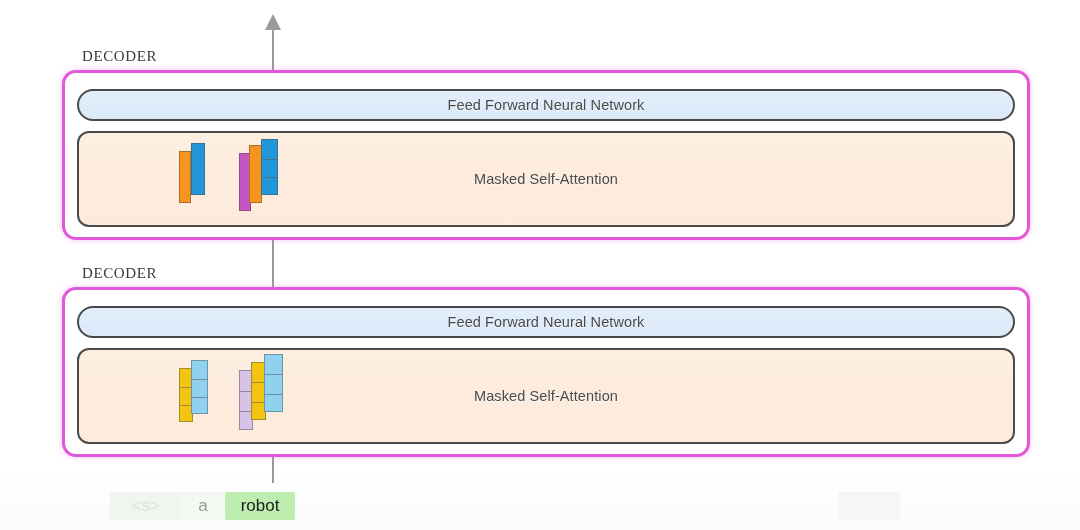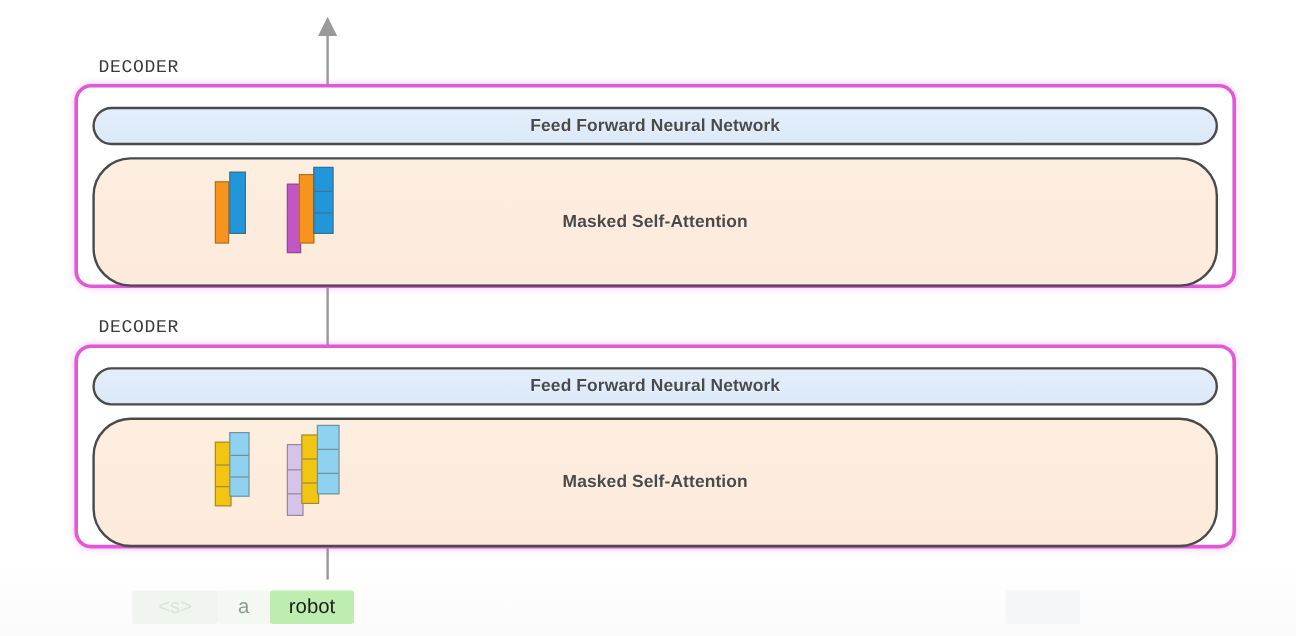--- a/index.html
+++ b/index.html
@@ -40,21 +40,21 @@
     border-right: 8px solid transparent;
     border-bottom: 16px solid #9a9a9a;
   }
 
   
   .decoder-label {
     position: absolute;
     font-size: 15px;
     letter-spacing: 0.6px;
     color: #3a3a3a;
-    font-family: Liberation Mono, monospace;
+    font-family: Liberation Serif, serif;
   }
 
   
   .decoder-box {
     position: absolute;
     left: 62px;
     width: 968px;
     border: 3px solid #e259d8;
     border-radius: 14px;
     background: #ffffff;
@@ -72,28 +72,28 @@
     display: flex;
     align-items: center;
     justify-content: center;
   }
   .panel-ffnn {
     height: 32px;
     border-radius: 16px;
     background: linear-gradient(180deg,#e4eefb 0%, #dbe9f8 100%);
   }
   .panel-attn {
-    height: 108px;
-    border-radius: 32px;
+    height: 96px;
+    border-radius: 12px;
     background: linear-gradient(180deg,#fdeee0 0%, #fdeadb 100%);
     justify-content: center;
   }
   .panel-title {
     font-size: 14.5px;
-    font-weight: bold;
+    font-weight: normal;
     color: #4a4a4a;
     letter-spacing: 0.1px;
     text-shadow: 0 1px 0 rgba(255,255,255,0.65);
     pointer-events: none;
   }
 
   
   .bar-group {
     position: absolute;
     top: 0;

